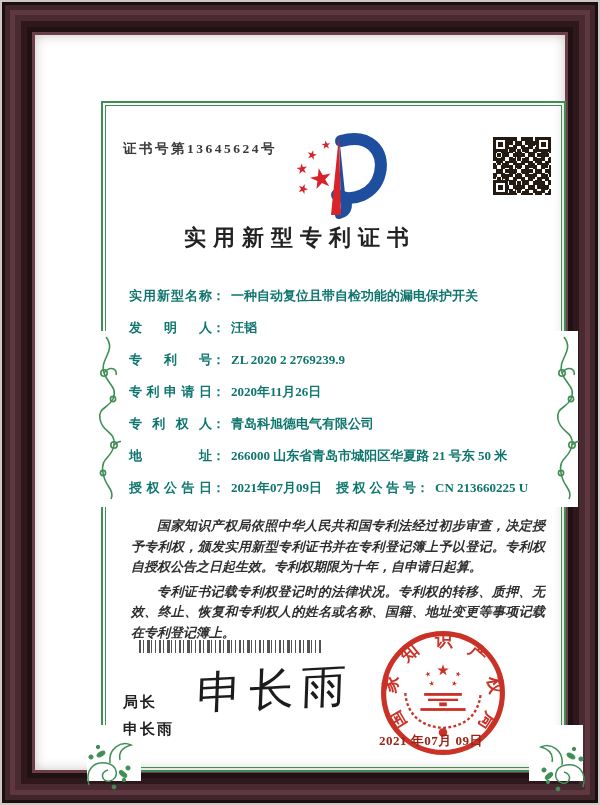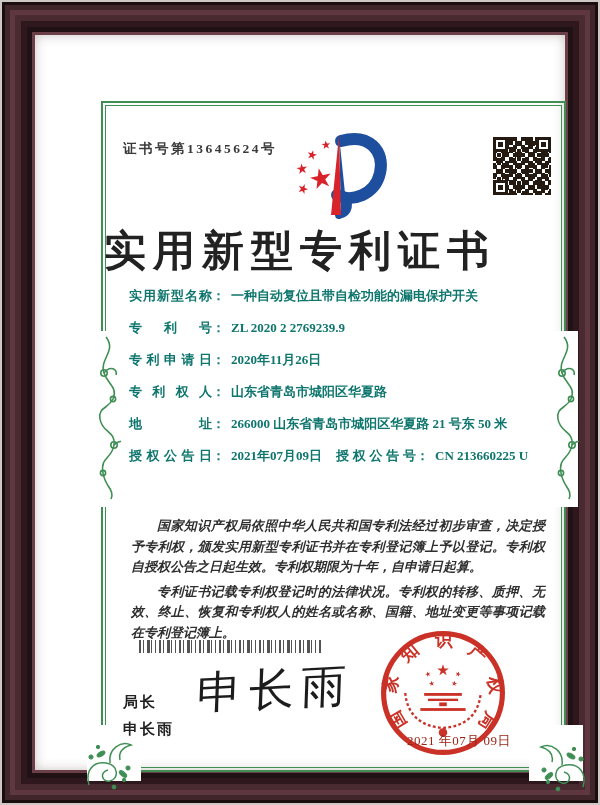--- a/index.html
+++ b/index.html
@@ -54,21 +54,21 @@
       repeating-conic-gradient(#241a12 0 25%, transparent 0 50%),
       repeating-conic-gradient(#241a12 0 25%, transparent 0 50%);
     background-size:8px 8px,13px 11px;
     background-position:0 0,3px 4px;
   }
   .qr .f{position:absolute;width:15px;height:15px;background:#fff;border:3px solid #241a12;box-sizing:border-box;}
   .qr .f::before{content:"";position:absolute;inset:2px;background:#241a12;}
   .qr .f1{left:0;top:0}.qr .f2{right:0;top:0}.qr .f3{left:0;bottom:0}
   .title{
     position:absolute;left:0;right:0;top:188px;text-align:center;
-    font-size:42px;font-weight:bold;letter-spacing:7px;color:#222;
+    font-size:22px;font-weight:bold;letter-spacing:7px;color:#222;
   }
   
   .fields{position:absolute;left:94px;top:252px;width:440px;}
   .frow{height:32px;font-size:13px;color:#0f766e;font-weight:600;white-space:nowrap;}
   .flab{display:inline-block;width:83px;text-align:justify;text-align-last:justify;vertical-align:top;}
   .flab.second{width:80px;margin-left:14px;}
   .fcolon{display:inline-block;margin-right:6px;}
   
   .notice{
     position:absolute;left:92px;top:477px;width:422px;font-size:13px;line-height:20.5px;
@@ -88,22 +88,22 @@
     font-family:"Liberation Sans","DejaVu Sans",sans-serif;
     font-size:15px;font-weight:600;color:#222;line-height:27px;letter-spacing:2px;
   }
   .signature{
     position:absolute;left:162px;top:624px;width:180px;
     font-family:"DejaVu Sans",sans-serif;font-size:45px;color:#1c1c1c;
     letter-spacing:7px;transform:rotate(-3deg) skewX(-5deg);white-space:nowrap;
   }
   .seal{position:absolute;left:342px;top:592px;opacity:.95;}
   .seal-date{
-    position:absolute;left:344px;top:697px;width:132px;text-align:right;
-    font-size:13px;font-weight:normal;color:#9a2517;letter-spacing:.5px;white-space:nowrap;
+    position:absolute;left:344px;top:697px;width:132px;text-align:left;
+    font-size:13px;font-weight:bold;color:#9a2517;letter-spacing:.5px;white-space:nowrap;
   }
 </style>
 </head>
 <body>
 
 <div class="frame">
   <div class="mat">
 
     <div class="gborder">
       <div class="gborder-inner"></div>
@@ -191,27 +191,30 @@
       <div class="f f3"></div>
     </div>
 
     <div class="title">实用新型专利证书</div>
 
     <div class="fields">
       <div class="frow">
         <span class="flab">实用新型名称</span><span class="fcolon">：</span><span class="fval">一种自动复位且带自检功能的漏电保护开关</span>
       </div>
       <div class="frow">
+        <span class="flab">发明人</span><span class="fcolon">：</span><span class="fval">汪韬</span>
+      </div>
+      <div class="frow">
         <span class="flab">专利号</span><span class="fcolon">：</span><span class="fval">ZL 2020 2 2769239.9</span>
       </div>
       <div class="frow">
         <span class="flab">专利申请日</span><span class="fcolon">：</span><span class="fval">2020年11月26日</span>
       </div>
       <div class="frow">
-        <span class="flab">专利权人</span><span class="fcolon">：</span><span class="fval">山东省青岛市城阳区华夏路</span>
+        <span class="flab">专利权人</span><span class="fcolon">：</span><span class="fval">青岛科旭德电气有限公司</span>
       </div>
       <div class="frow">
         <span class="flab">地址</span><span class="fcolon">：</span><span class="fval">266000 山东省青岛市城阳区华夏路 21 号东 50 米</span>
       </div>
       <div class="frow">
         <span class="flab">授权公告日</span><span class="fcolon">：</span><span class="fval">2021年07月09日</span><span class="flab second">授权公告号</span><span class="fcolon">：</span><span class="fval">CN 213660225 U</span>
       </div>
     </div>
 
     <div class="notice">

